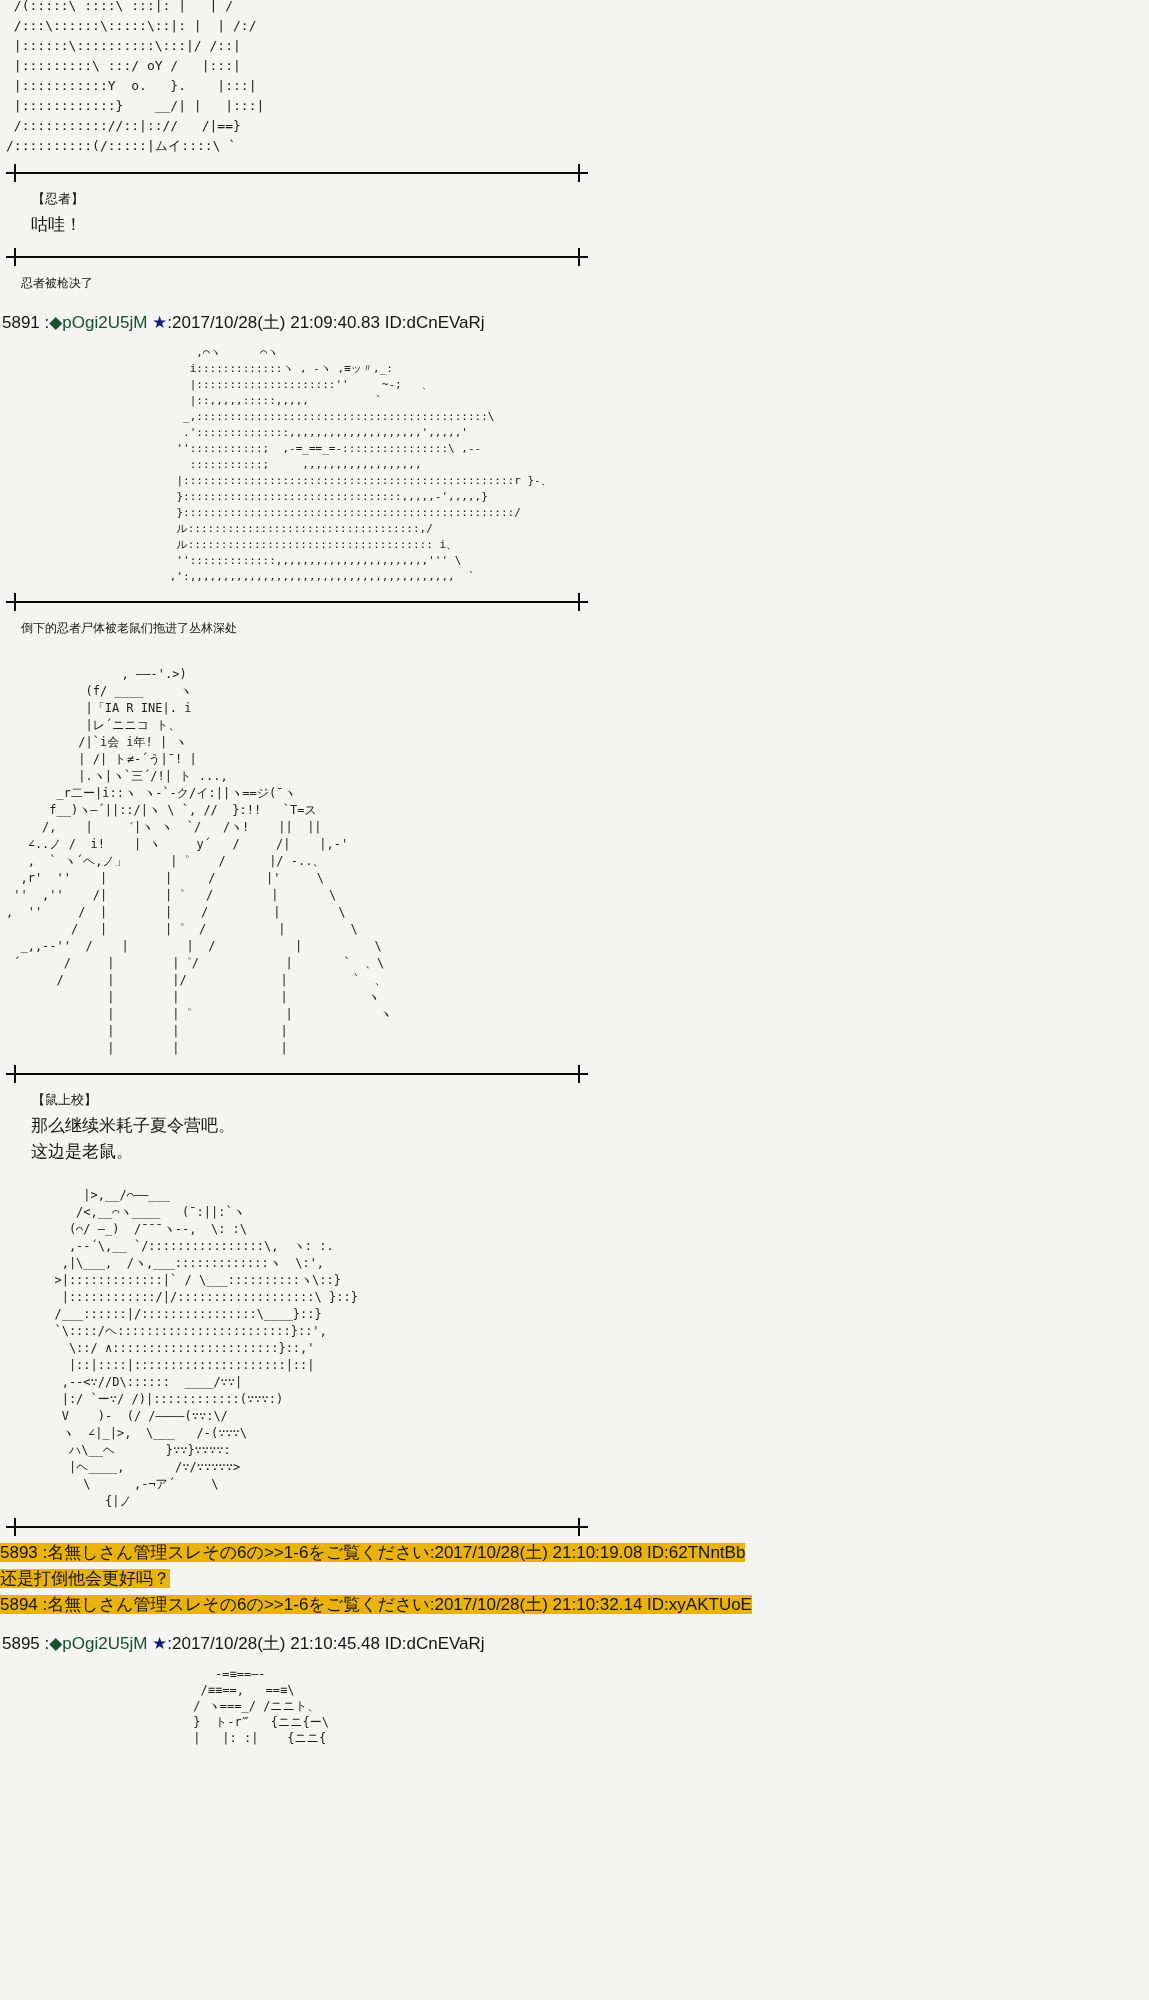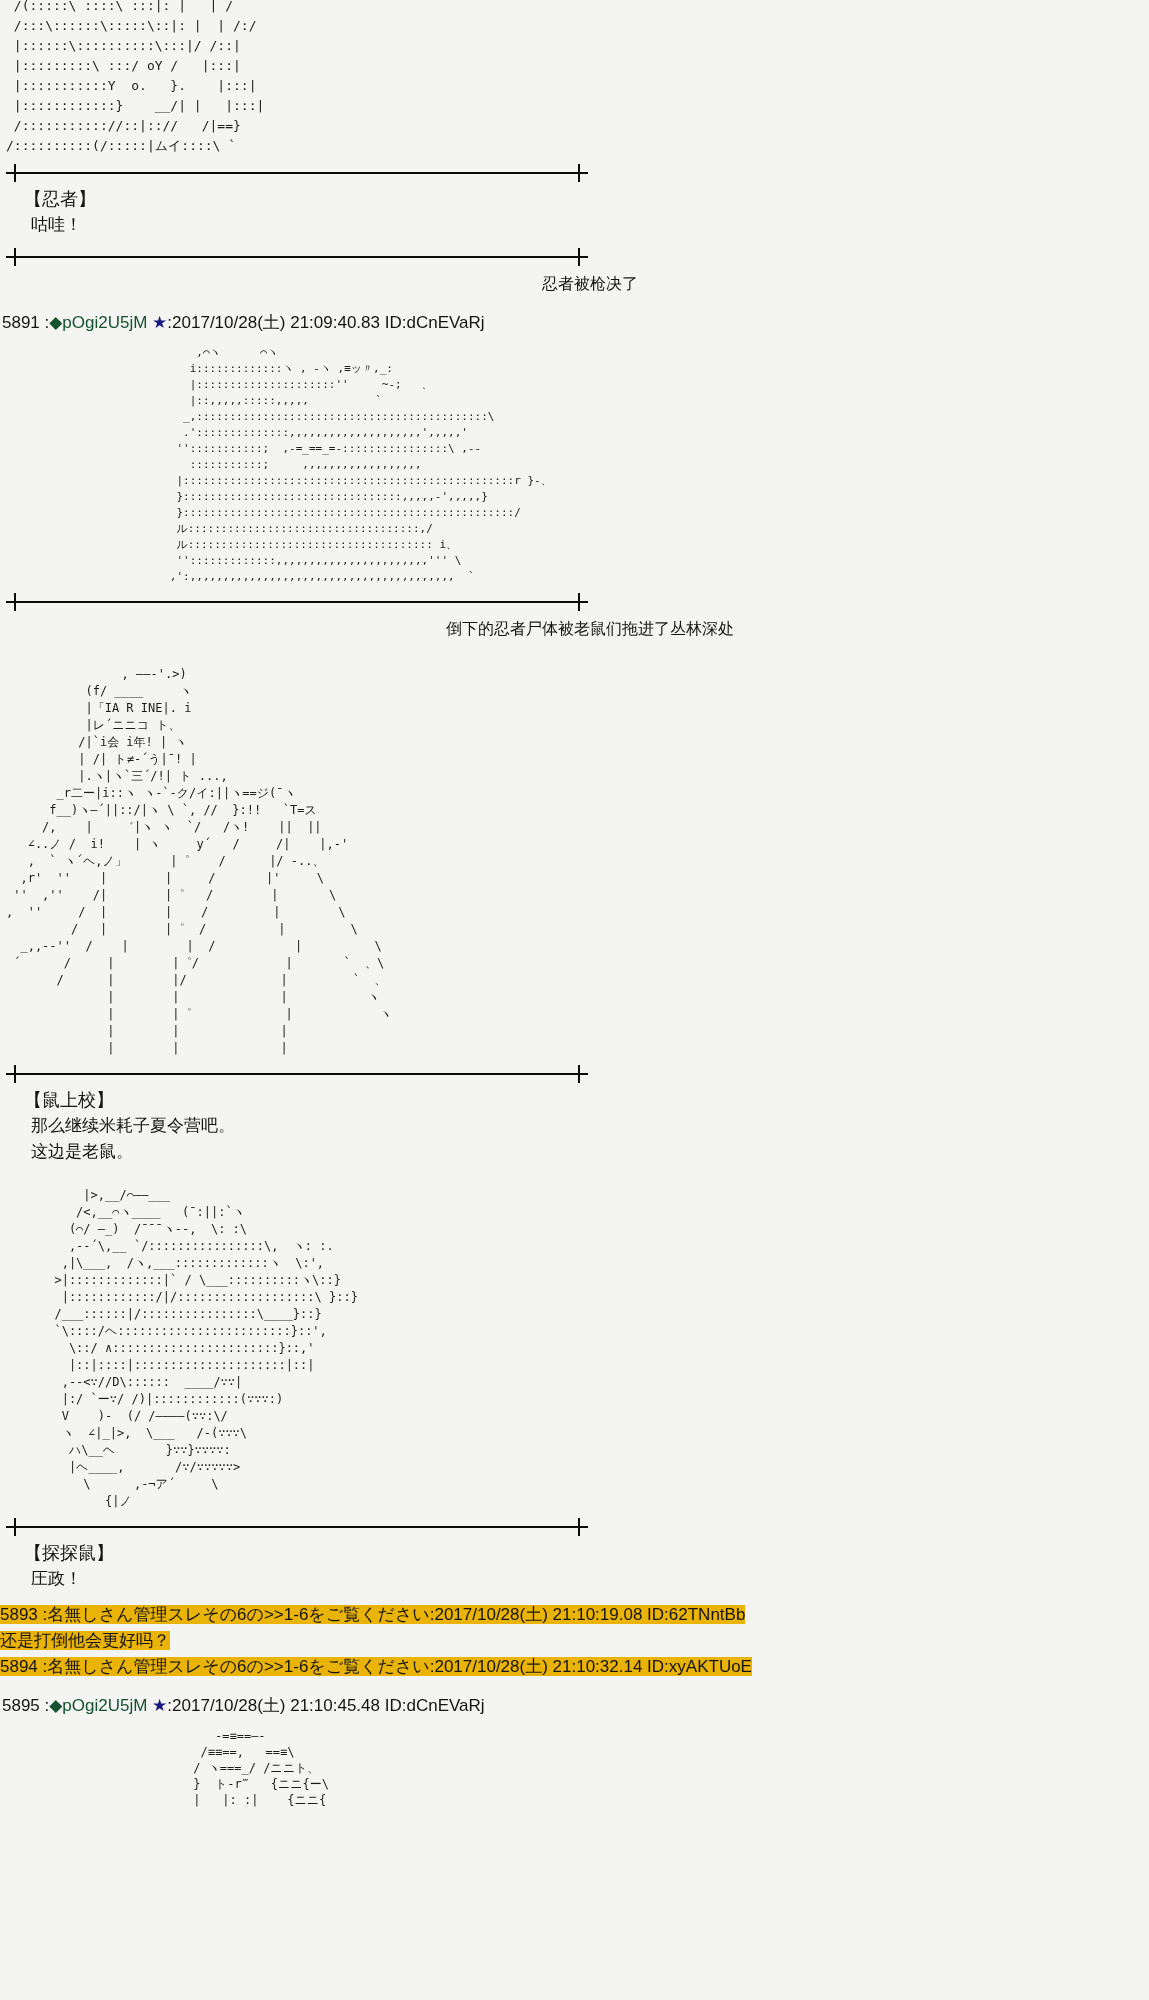--- a/index.html
+++ b/index.html
@@ -19,23 +19,23 @@
   .aa-rat2{font-size:12px;line-height:17px;margin:22px 6px 0 40px;}
   .aa-camp{font-size:12px;line-height:16px;margin:10px 0 0 150px;}
 
   .divider{position:relative;width:588px;height:18px;margin:8px 0 4px 0;}
   .divider .dline{position:absolute;left:6px;right:0;top:8px;border-top:2px solid #0a0a0a;}
   .divider .tick{position:absolute;top:0;width:2px;height:18px;background:#0a0a0a;}
   .divider .tick-l{left:14px;}
   .divider .tick-r{right:8px;}
 
   .dialogue{margin:4px 0 10px 0;}
-  .speaker{padding-left:24px;font-size:18px;line-height:26px;}
+  .speaker{padding-left:32px;font-size:13px;line-height:26px;}
   .dline-text{padding-left:31px;font-size:17px;line-height:26px;}
-  .narration{padding-left:31px;font-size:16px;line-height:27px;margin:4px 0;text-align:center;}
+  .narration{padding-left:21px;font-size:12px;line-height:27px;margin:4px 0;}
 
   .post-header{padding-left:2px;font-size:17px;line-height:24px;margin:14px 0 4px 0;}
   .trip{color:#14532d;}
   .mark{color:#17177e;}
 
   .gpost{font-size:17px;line-height:26px;}
   .hl{background:#eab308;}
 </style>
 </head>
 <body>
@@ -155,24 +155,20 @@
     |ヘ____,       /∵/∵∵∵∵∵&gt;
       \      ,‐¬ア´     \
          {|ノ</pre>
 
   <div class="divider">
     <div class="dline"></div>
     <div class="tick tick-l"></div>
     <div class="tick tick-r"></div>
   </div>
 
-  <div class="dialogue">
-    <div class="speaker">【探探鼠】</div>
-    <div class="dline-text">圧政！</div>
-  </div>
 
   <div class="gpost">
     <div><span class="hl">5893 :名無しさん管理スレその6の&gt;&gt;1-6をご覧ください:2017/10/28(土) 21:10:19.08 ID:62TNntBb</span></div>
     <div><span class="hl">还是打倒他会更好吗？</span></div>
   </div>
 
   <div class="gpost">
     <div><span class="hl">5894 :名無しさん管理スレその6の&gt;&gt;1-6をご覧ください:2017/10/28(土) 21:10:32.14 ID:xyAKTUoE</span></div>
   </div>
 

